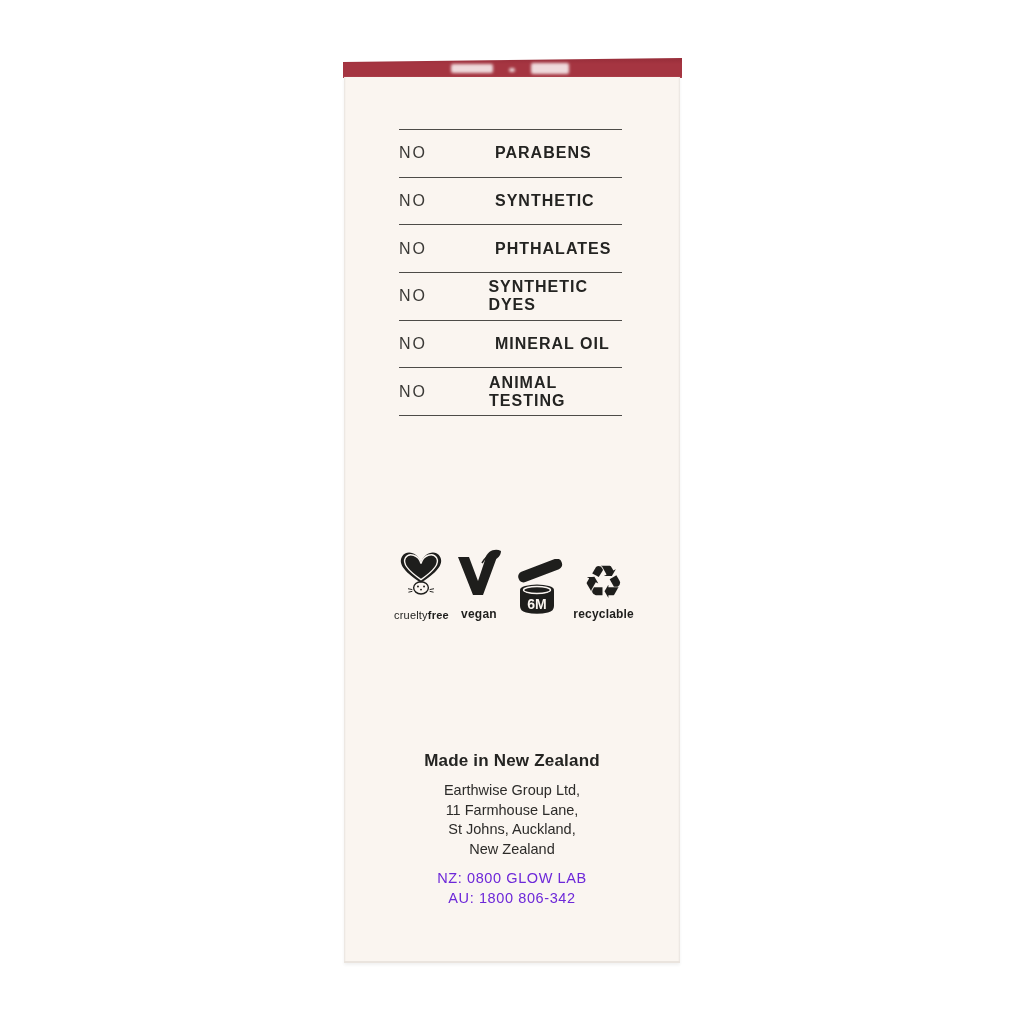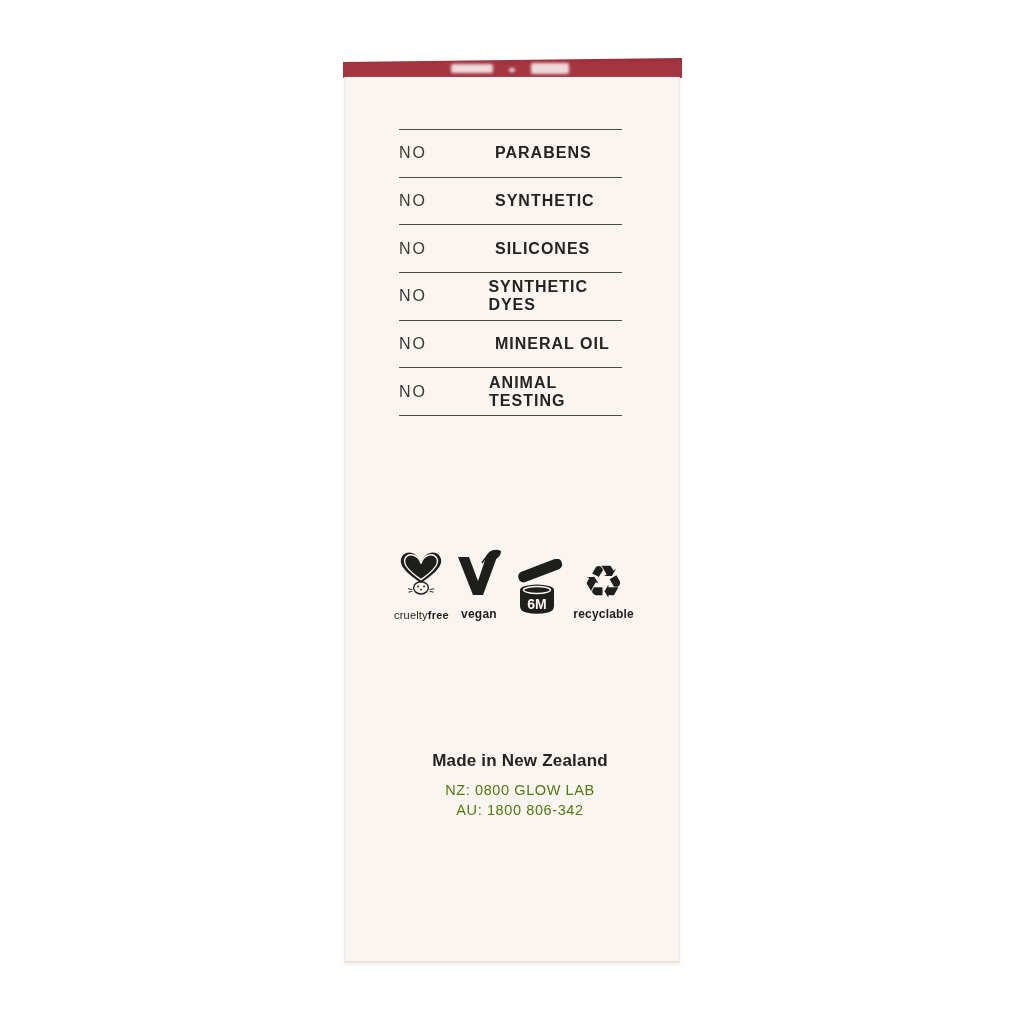--- a/index.html
+++ b/index.html
@@ -67,26 +67,26 @@
   }
   .cert { display: flex; flex-direction: column; align-items: center; color: #1e1e1c; }
   .cert-label { font-size: 11px; margin-top: 2px; color: #1e1e1c; letter-spacing: 0.2px; white-space: nowrap; }
   .cert-label .bold-part { font-weight: 700; }
   .cert-label.bold { font-weight: 700; font-size: 12px; }
   .recycle-glyph { font-size: 46px; line-height: 46px; color: #1e1e1c;
     font-family: "DejaVu Sans", sans-serif; }
 
   
   .info {
-    position: absolute; left: 8px; top: 674px; width: 336px;
+    position: absolute; left: 0; top: 674px; width: 336px;
     text-align: center; color: #242422;
   }
   .made-in { font-size: 17px; font-weight: 700; letter-spacing: 0.2px; }
   .address { margin-top: 10px; font-size: 14.5px; line-height: 19.5px; color: #2c2b29; }
-  .phones  { margin-top: 10px; font-size: 14.5px; line-height: 19.5px; letter-spacing: 0.6px; color: #4d7c0f; }
+  .phones  { margin-top: 10px; font-size: 14.5px; line-height: 19.5px; letter-spacing: 0.6px; color: #6d28d9; }
   .urls    { margin-top: 13px; font-size: 16px; line-height: 23px; font-weight: 700; letter-spacing: 0.2px; }
 </style>
 </head>
 <body>
 
 <div class="stage">
   <div class="box">
 
     <div class="band">
       <div class="smudge smudge-1"></div>
@@ -100,21 +100,21 @@
         <div class="no-row">
           <span class="no-word">NO</span>
           <span class="no-item">PARABENS</span>
         </div>
         <div class="no-row">
           <span class="no-word">NO</span>
           <span class="no-item">SYNTHETIC</span>
         </div>
         <div class="no-row">
           <span class="no-word">NO</span>
-          <span class="no-item">SILICONES</span>
+          <span class="no-item">PHTHALATES</span>
         </div>
         <div class="no-row">
           <span class="no-word">NO</span>
           <span class="no-item">SYNTHETIC DYES</span>
         </div>
         <div class="no-row">
           <span class="no-word">NO</span>
           <span class="no-item">MINERAL OIL</span>
         </div>
         <div class="no-row">
@@ -164,20 +164,26 @@
         </div>
 
         <div class="cert">
           <span class="recycle-glyph">♻</span>
           <span class="cert-label bold">recyclable</span>
         </div>
       </div>
 
       <div class="info">
         <div class="made-in">Made in New Zealand</div>
+        <div class="address">
+          <div>Earthwise Group Ltd,</div>
+          <div>11 Farmhouse Lane,</div>
+          <div>St Johns, Auckland,</div>
+          <div>New Zealand</div>
+        </div>
         <div class="phones">
           <div>NZ: 0800 GLOW LAB</div>
           <div>AU: 1800 806-342</div>
         </div>
       </div>
 
     </div>
   </div>
 </div>
 

